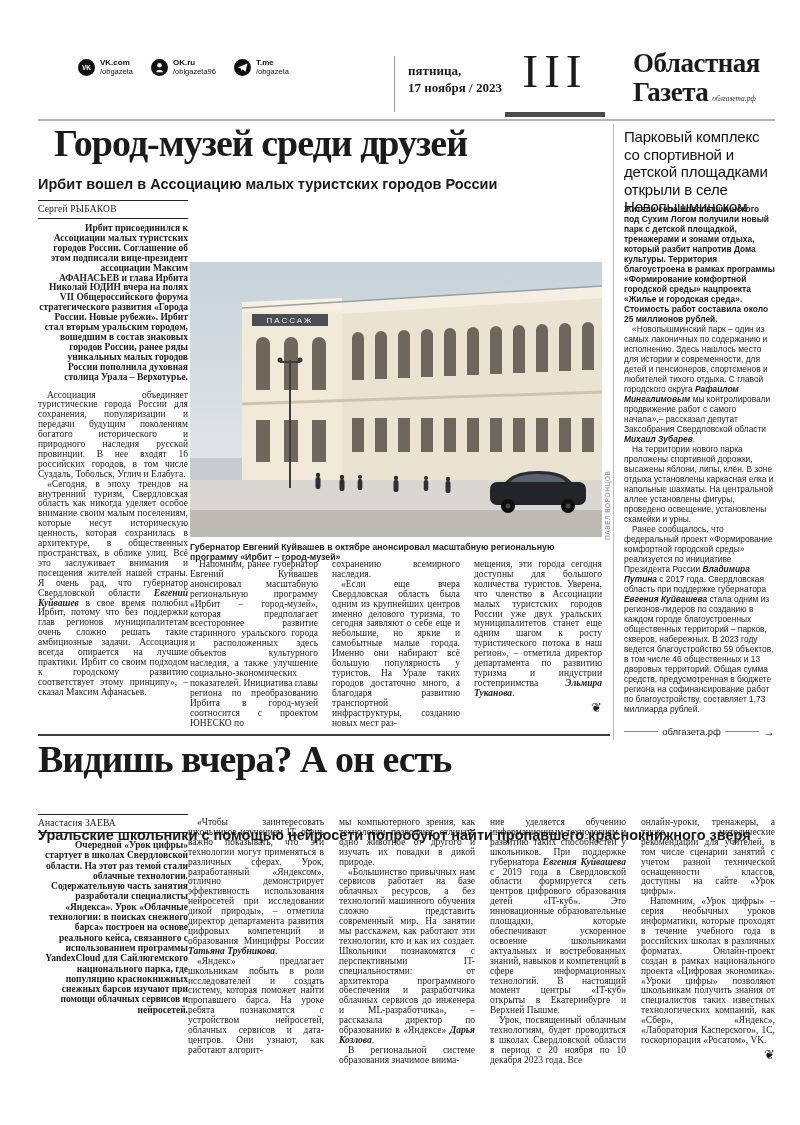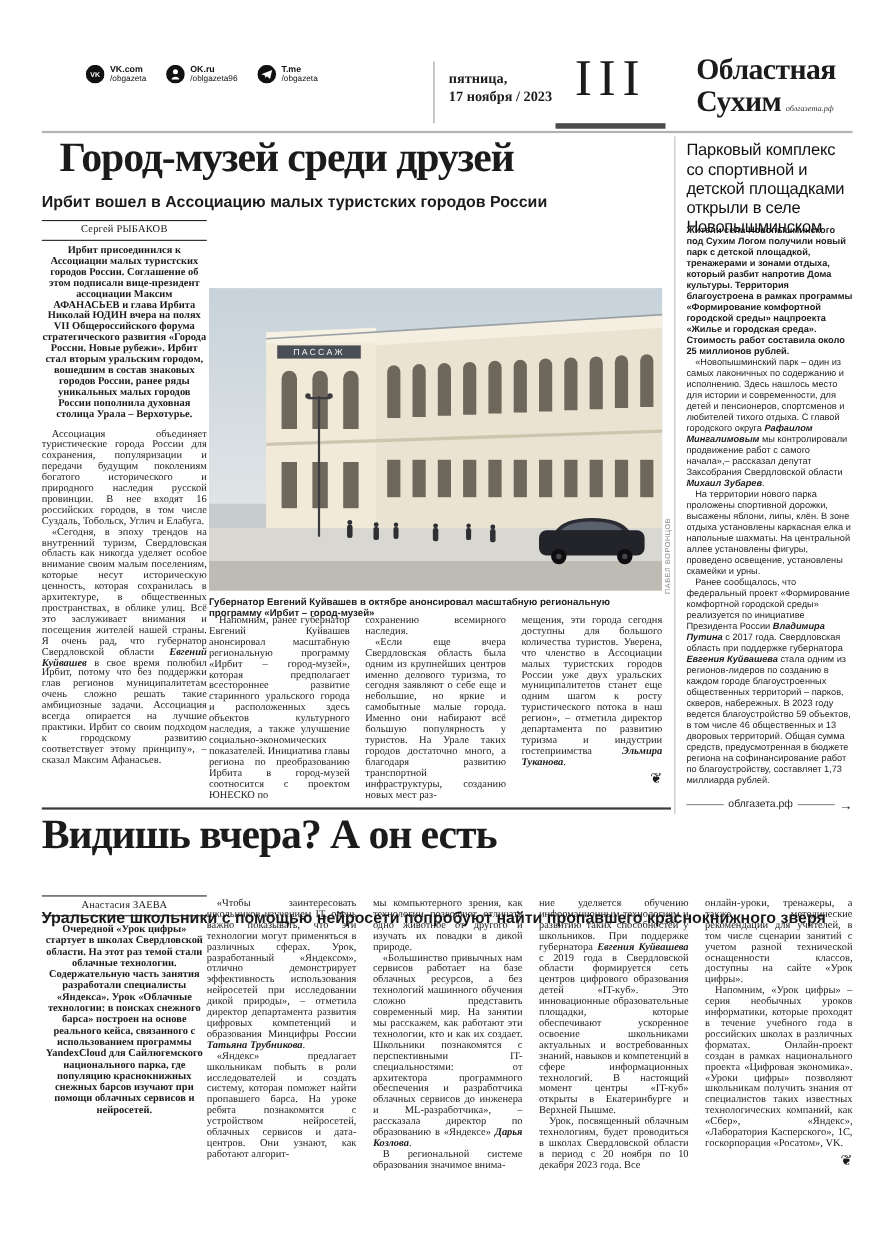--- a/index.html
+++ b/index.html
@@ -21,26 +21,26 @@
   .logo1{font-weight:bold;font-size:27px;line-height:27px;letter-spacing:-0.5px;}
   .logo2{display:flex;align-items:baseline;gap:4px;}
   .logo2 .g{font-weight:bold;font-size:27px;line-height:30px;letter-spacing:-0.5px;}
   .logo-site{font-style:italic;font-size:7.5px;color:#333;}
   #hrule{left:38px;top:119px;width:737px;height:2px;background:#b3b3b3;}
 
   
   #a1-head{left:54px;top:120px;width:575px;font-weight:bold;font-size:38px;line-height:46px;letter-spacing:-1px;}
   #a1-sub{left:38px;top:176px;width:575px;font-family:"Liberation Sans",sans-serif;font-weight:bold;font-size:14.5px;}
   .byline{width:150px;border-top:1.5px solid #222;border-bottom:1px solid #222;padding:3px 0 4px;
-          font-size:9.5px;letter-spacing:.2px;text-align:center;}
+          font-size:9.5px;letter-spacing:.2px;}
   #a1-byline{left:38px;top:200px;}
   .col{font-size:9.5px;line-height:9.9px;text-align:justify;}
   .col p{margin:0;}
   .col p.ind{text-indent:9px;}
-  .lede{font-weight:bold;text-align:center;margin-bottom:8px !important;}
+  .lede{font-weight:bold;text-align:right;margin-bottom:8px !important;}
   #a1-col1{left:38px;top:224px;width:150px;}
   #a1-col2{left:190px;top:560px;width:128px;}
   #a1-col3{left:332px;top:560px;width:128px;}
   #a1-col4{left:474px;top:560px;width:128px;}
   .endmark{display:block;text-align:right;font-size:13px;margin-top:4px;}
 
   #photo{left:190px;top:262px;width:412px;height:238px;background:#cfd6da;}
   #photo svg{display:block;width:412px;height:275px;}
   #credit{left:604px;top:540px;transform:rotate(-90deg);transform-origin:0 0;white-space:nowrap;
           font-family:"Liberation Sans",sans-serif;font-size:6.5px;letter-spacing:.6px;color:#8a8a8a;}
@@ -122,21 +122,21 @@
     <div>пятница,</div>
     <div>17 ноября / 2023</div>
   </div>
 
   <div class="abs" id="pageno">III</div>
   <div class="abs" id="pagebar"></div>
 
   <div class="abs" id="logo">
     <div class="logo1">Областная</div>
     <div class="logo2">
-      <span class="g">Сухим</span>
+      <span class="g">Газета</span>
       <span class="logo-site">облгазета.рф</span>
     </div>
   </div>
 
   <div class="abs" id="hrule"></div>
 
   <h1 class="abs" id="a1-head" style="margin:0">Город-музей среди друзей</h1>
   <div class="abs" id="a1-sub">Ирбит вошел в Ассоциацию малых туристских городов России</div>
 
   <div class="abs byline" id="a1-byline">Сергей РЫБАКОВ</div>

